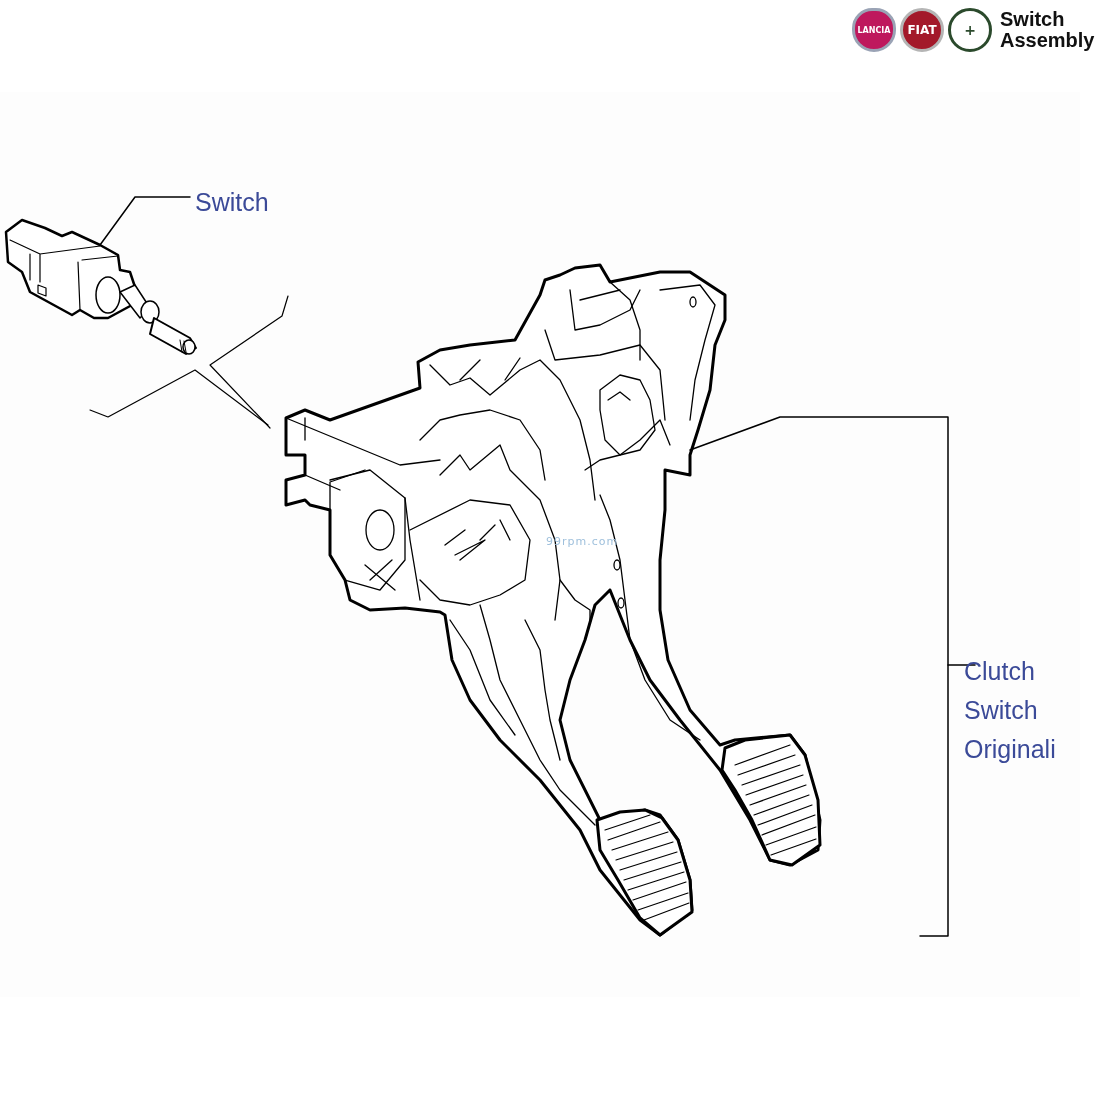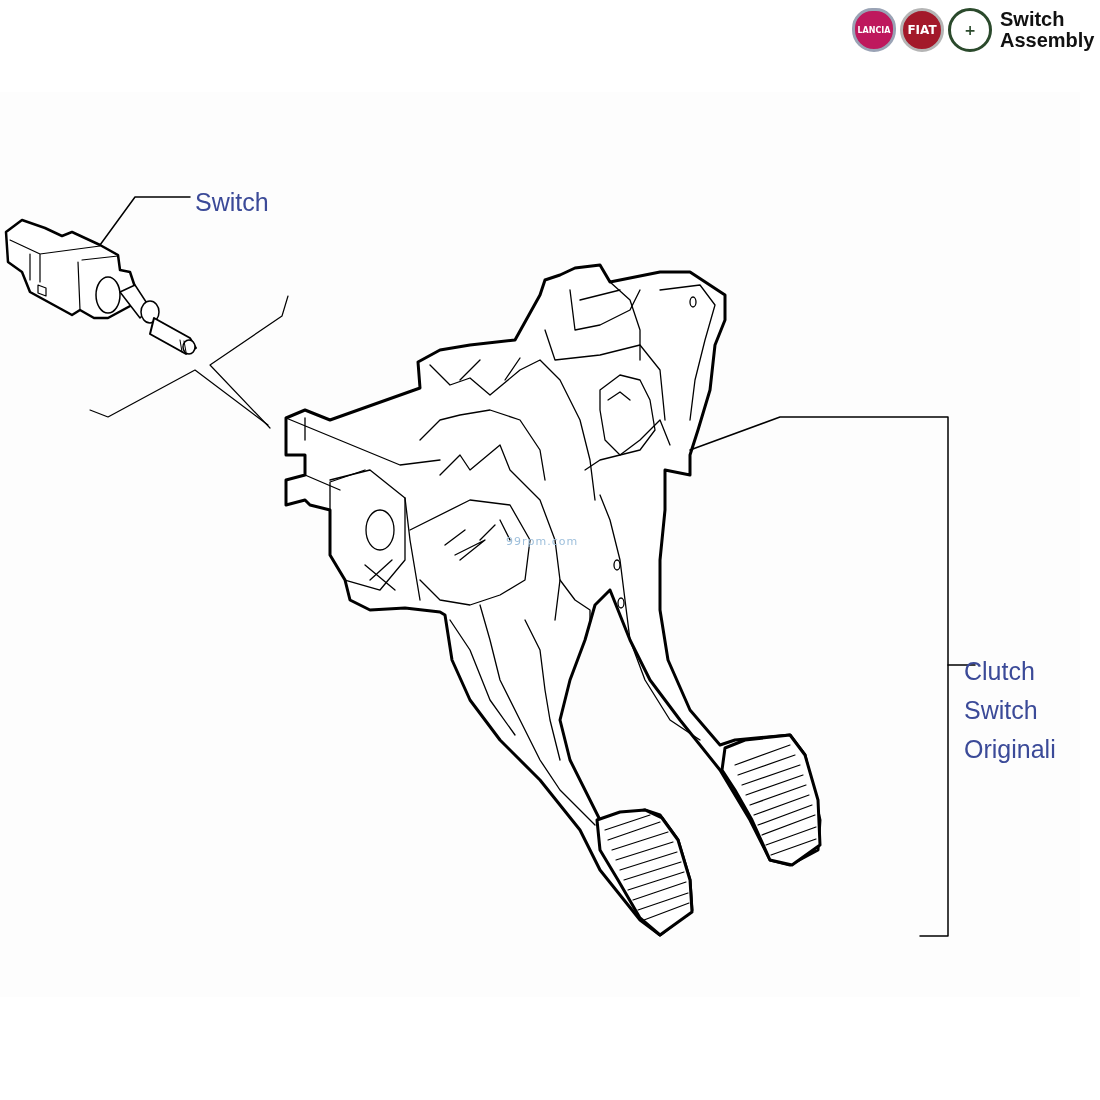--- a/index.html
+++ b/index.html
@@ -6,21 +6,21 @@
   body { width:1100px; height:1100px; position:relative; overflow:hidden; font-family:"DejaVu Sans", sans-serif; }
   .panel { position:absolute; left:0; top:92px; width:1080px; height:905px; background:#fdfdfd; }
   .brand { position:absolute; top:8px; left:852px; display:flex; align-items:center; gap:4px; }
   .badge { width:44px; height:44px; border-radius:50%; display:flex; align-items:center; justify-content:center; font-size:8px; font-weight:bold; color:#fff; box-sizing:border-box; }
   .lancia { background:#be185d; border:3px solid #9aa3b5; border-radius:46% 46% 50% 50%; }
   .fiat { background:#a3192a; border:3px solid #b5b5b5; font-size:12px; }
   .alfa { background:#ffffff; border:3px solid #2b4a2c; color:#2b4a2c; font-size:14px; }
   .brand-text { font-family:"Liberation Sans", sans-serif; font-weight:bold; font-size:20px; line-height:21px; color:#111; margin-left:4px; }
   .label { position:absolute; font-family:Liberation Sans, sans-serif; color:#3b4a98; font-size:25px; line-height:39px; }
   .diagram { position:absolute; left:0; top:0; }
-  .watermark { position:absolute; left:506px; top:535px; font-size:11px; color:#9fc0dc; letter-spacing:1px; }
+  .watermark { position:absolute; left:546px; top:535px; font-size:11px; color:#9fc0dc; letter-spacing:1px; }
 </style>
 </head>
 <body>
 
 <div class="panel"></div>
 
 <div class="brand">
   <div class="badge lancia">LANCIA</div>
   <div class="badge fiat">FIAT</div>
   <div class="badge alfa">+</div>

